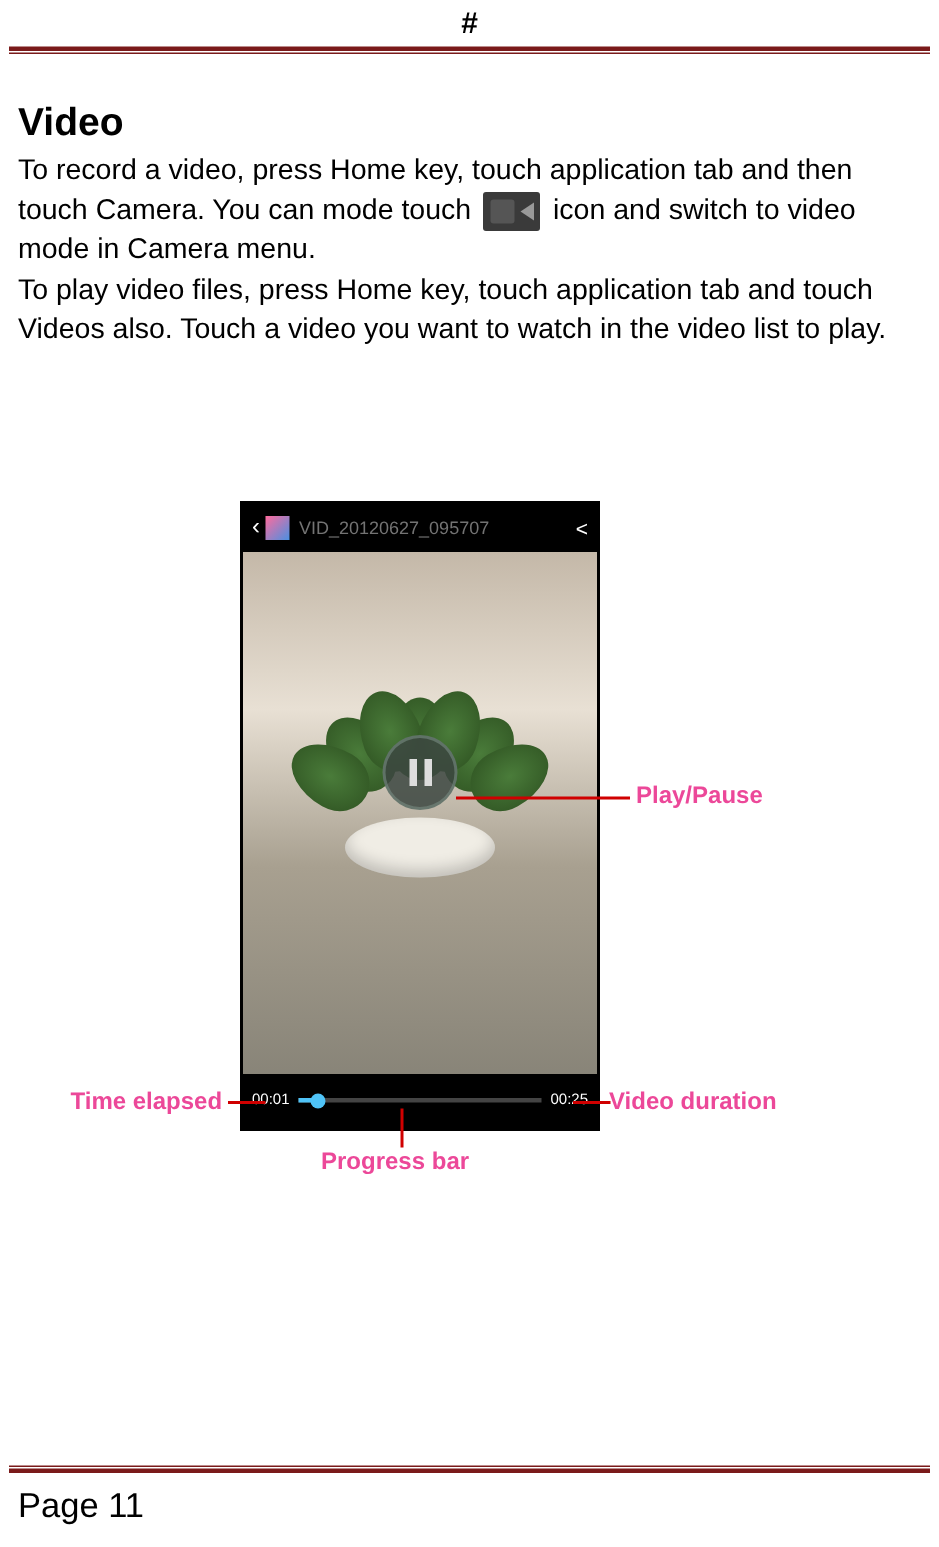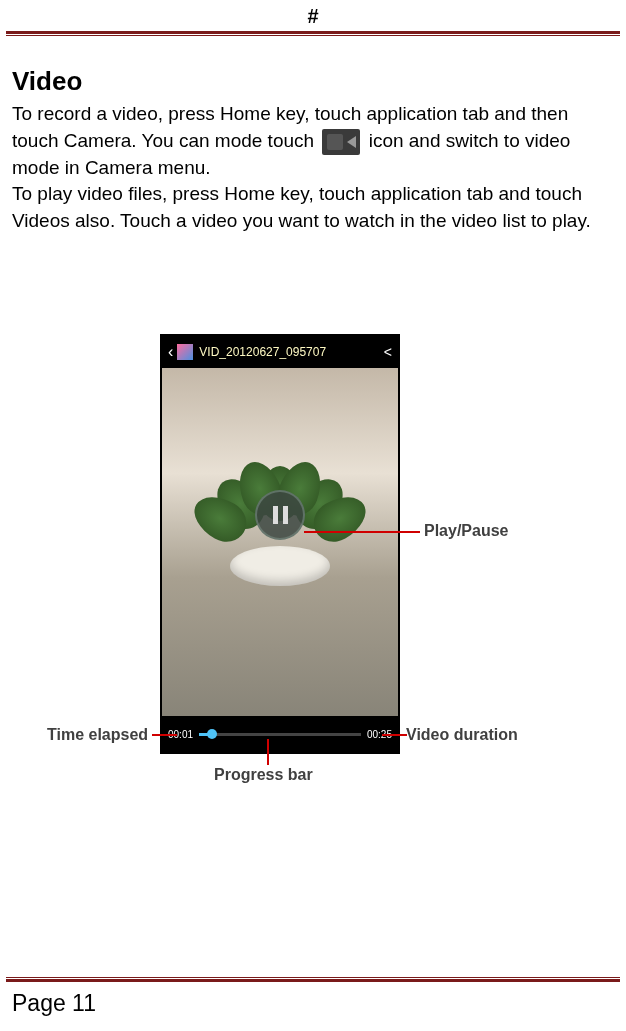--- a/index.html
+++ b/index.html
@@ -104,21 +104,21 @@
     }
     .gallery-icon {
       width: 16px;
       height: 16px;
       background: linear-gradient(135deg, #ff6b9d, #4a90e2);
       margin-right: 6px;
     }
     .video-title {
       flex: 1;
       font-size: 12px;
-      color: #fef9c3;
+      color: #737373;
     }
     .share-icon {
       color: white;
       font-size: 14px;
     }
     .phone-image {
       width: 100%;
       height: 350px;
       background: linear-gradient(to bottom, #c4b8a8 0%, #e8e0d4 30%, #a8a090 60%, #888478 100%);
       position: relative;
@@ -227,21 +227,21 @@
       background: #4fc3f7;
       border-radius: 50%;
     }
     .progress-time-right {
       margin-left: 6px;
     }
     .annotation {
       position: absolute;
       font-weight: bold;
       font-size: 16px;
-      color: #404040;
+      color: #ec4899;
     }
     .annotation-line {
       position: absolute;
       background: #d00000;
       height: 2px;
     }
     .ann-playpause {
       left: 412px;
       top: 188px;
     }

